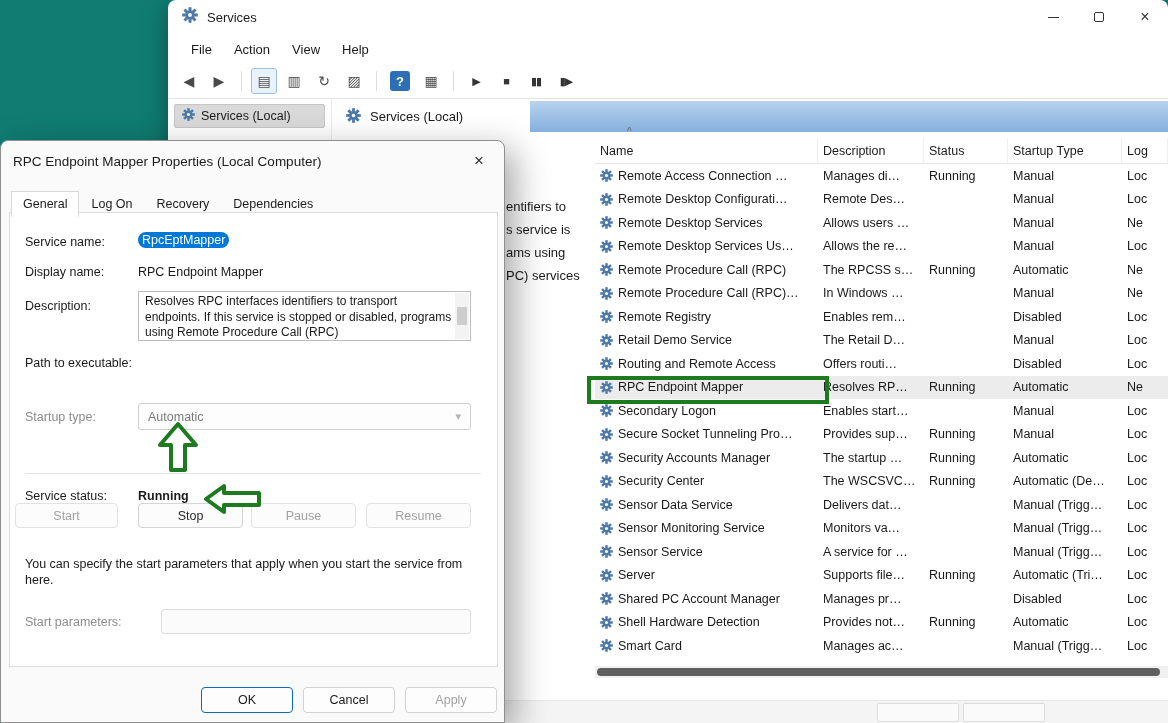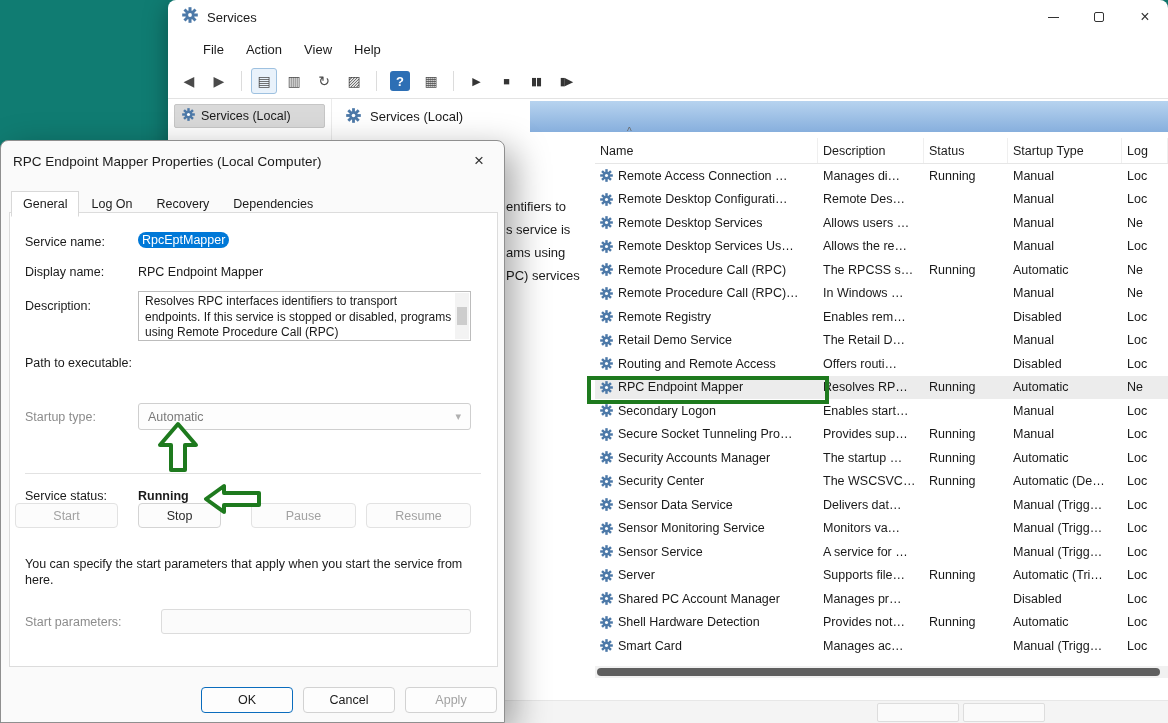--- a/index.html
+++ b/index.html
@@ -11,21 +11,21 @@
   .window { position:absolute; left:168px; top:0; width:1000px; height:723px; background:#ffffff;
             border-radius:8px 8px 0 0; box-shadow:0 6px 24px rgba(0,0,0,.35); }
   .titlebar { height:34px; display:flex; align-items:center; padding-left:14px; }
   .win-title { font-size:13px; color:#1b1b1b; margin-left:9px; }
   .win-controls { margin-left:auto; display:flex; height:34px; }
   .win-btn { width:46px; height:34px; display:flex; align-items:center; justify-content:center; color:#333; }
   .min-glyph { width:11px; height:1px; background:#333; display:block; }
   .max-glyph { width:10px; height:10px; border:1px solid #333; border-radius:2px; display:block; }
   .close-glyph { font-size:16px; color:#333; line-height:1; }
 
-  .menubar { height:30px; display:flex; align-items:center; padding-left:24px; font-size:13px; color:#1b1b1b; }
+  .menubar { height:30px; display:flex; align-items:center; padding-left:12px; font-size:13px; color:#1b1b1b; }
   .menu-item { padding:4px 11px; }
 
   .toolbar { height:35px; display:flex; align-items:center; padding-left:6px; border-bottom:1px solid #e3e3e3; }
   .tb-icon { width:26px; height:26px; display:flex; align-items:center; justify-content:center;
              font-size:14px; color:#4a4a4a; margin:0 2px; }
   .tb-icon.active { border:1px solid #9ec1e0; background:#e9f2fb; border-radius:3px; }
   .tb-icon.help { background:#2d6fb5; color:#fff; border-radius:3px; font-weight:bold; width:20px; height:20px; font-size:13px; margin:0 6px; }
   .tb-icon.media { font-size:11px; color:#353535; letter-spacing:-1px; }
   .tb-sep { width:1px; height:20px; background:#dcdcdc; margin:0 7px; display:inline-block; }
 
@@ -747,21 +747,21 @@
       <span>Automatic</span>
       <span class="chev">▾</span>
     </div>
 
     <div class="dlg-sep"></div>
 
     <span class="flabel" style="left:24px; top:348px;">Service status:</span>
     <span class="fvalue" style="left:137px; top:348px; font-weight:bold;">Running</span>
 
     <div class="svc-btn" style="left:14px; width:103px;">Start</div>
-    <div class="svc-btn enabled" style="left:137px; width:83px;">Stop</div>
+    <div class="svc-btn enabled" style="left:137px; width:105px;">Stop</div>
     <div class="svc-btn" style="left:250px; width:105px;">Pause</div>
     <div class="svc-btn" style="left:365px; width:105px;">Resume</div>
 
     <div class="help-text">You can specify the start parameters that apply when you start the service from here.</div>
 
     <span class="flabel dim" style="left:24px; top:474px;">Start parameters:</span>
     <div class="param-input"></div>
 
     <div class="dlg-btn ok">OK</div>
     <div class="dlg-btn cancel">Cancel</div>

